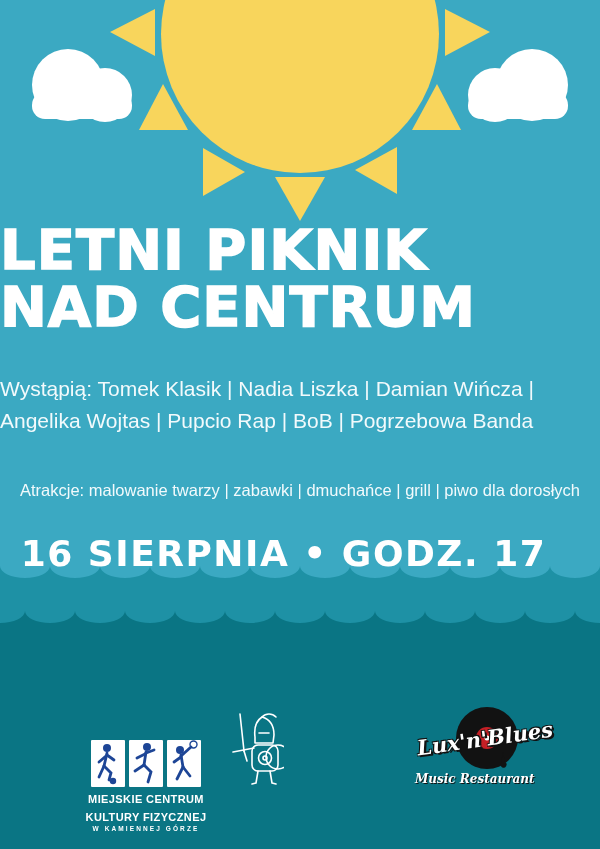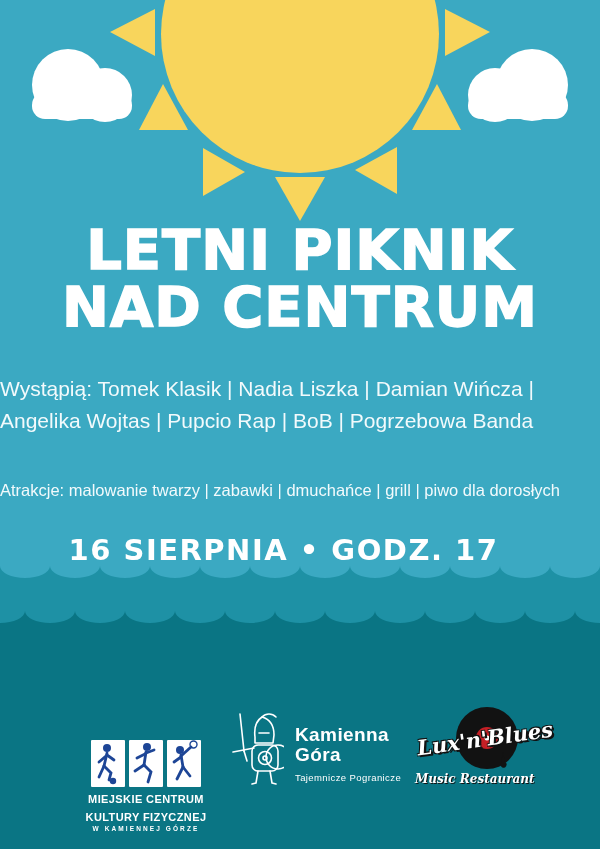--- a/index.html
+++ b/index.html
@@ -6,37 +6,37 @@
   .poster{position:relative;width:600px;height:849px;background:#3ba9c2;overflow:hidden;
           font-family:"Liberation Sans",sans-serif;}
   .poster svg{display:block;}
   .abs{position:absolute;}
 
   
   .sun-svg{left:0;top:0;}
   .cloud-svg{top:0;left:0;}
 
   
-  .title{left:0;top:221px;width:600px;text-align:center;color:#fff;
+  .title{left:0;top:221px;width:600px;text-align:left;color:#fff;
          font-family:"DejaVu Sans",sans-serif;font-weight:bold;
          font-size:56px;line-height:57px;letter-spacing:1px;
          -webkit-text-stroke:1.5px #ffffff;}
   .title div{white-space:nowrap;}
 
   
   .lineup{left:0;top:373px;width:476px;text-align:center;color:#f2fafc;
           font-size:21px;line-height:32px;font-weight:400;}
   .lineup div{white-space:nowrap;}
-  .attractions{left:0;top:481px;width:532px;text-align:center;color:#f2fafc;
+  .attractions{left:0;top:481px;width:600px;text-align:center;color:#f2fafc;
                font-size:16.5px;white-space:nowrap;}
 
   
   .date{left:0;top:533px;width:567px;text-align:center;color:#fff;
         font-family:"DejaVu Sans",sans-serif;font-weight:bold;
-        font-size:29px;letter-spacing:1.5px;white-space:nowrap;}
+        font-size:36px;letter-spacing:1.5px;white-space:nowrap;}
 
   
   .wave1{left:0;top:558px;}
   .wave2{left:0;top:604px;}
 
   
   .logo{color:#fff;}
   .logo-mckf{left:84px;top:740px;width:124px;text-align:center;}
   .mckf-panels{display:flex;justify-content:center;gap:4px;}
   .mckf-panel{width:34px;height:47px;background:#fff;border-radius:1px;}
@@ -175,25 +175,20 @@
         <path d="M31,22 L41,22"></path>
         <path d="M34,6 C38,2 44,2 48,6"></path>
         <rect x="24" y="34" width="26" height="26" rx="6"></rect>
         <circle cx="37" cy="47" r="6.5"></circle>
           <circle cx="37" cy="47" r="2"></circle>
         <circle cx="50" cy="46" r="12"></circle>
         <path d="M30,60 L28,72 L24,73"></path>
           <path d="M42,60 L44,72 L48,73"></path>
       </g>
     </svg>
-    <div class="kg-text">
-      <div class="kg-name">Kamienna</div>
-      <div class="kg-name">Góra</div>
-      <div class="kg-tag">Tajemnicze Pogranicze</div>
-    </div>
   </div>
 
   <div class="abs logo logo-lux">
     <svg width="140" height="95" viewBox="0 0 140 95">
       <circle cx="72" cy="38" r="31" fill="#121212"></circle>
       <circle cx="72" cy="38" r="11" fill="#c52026"></circle>
       <circle cx="72" cy="38" r="2.5" fill="#ffffff"></circle>
       <path d="M88,52 l2,10 a3,3 0 1 1 -4,1 z" fill="#121212"></path>
     </svg>
     <div class="lux-name">Lux'n'Blues</div>

